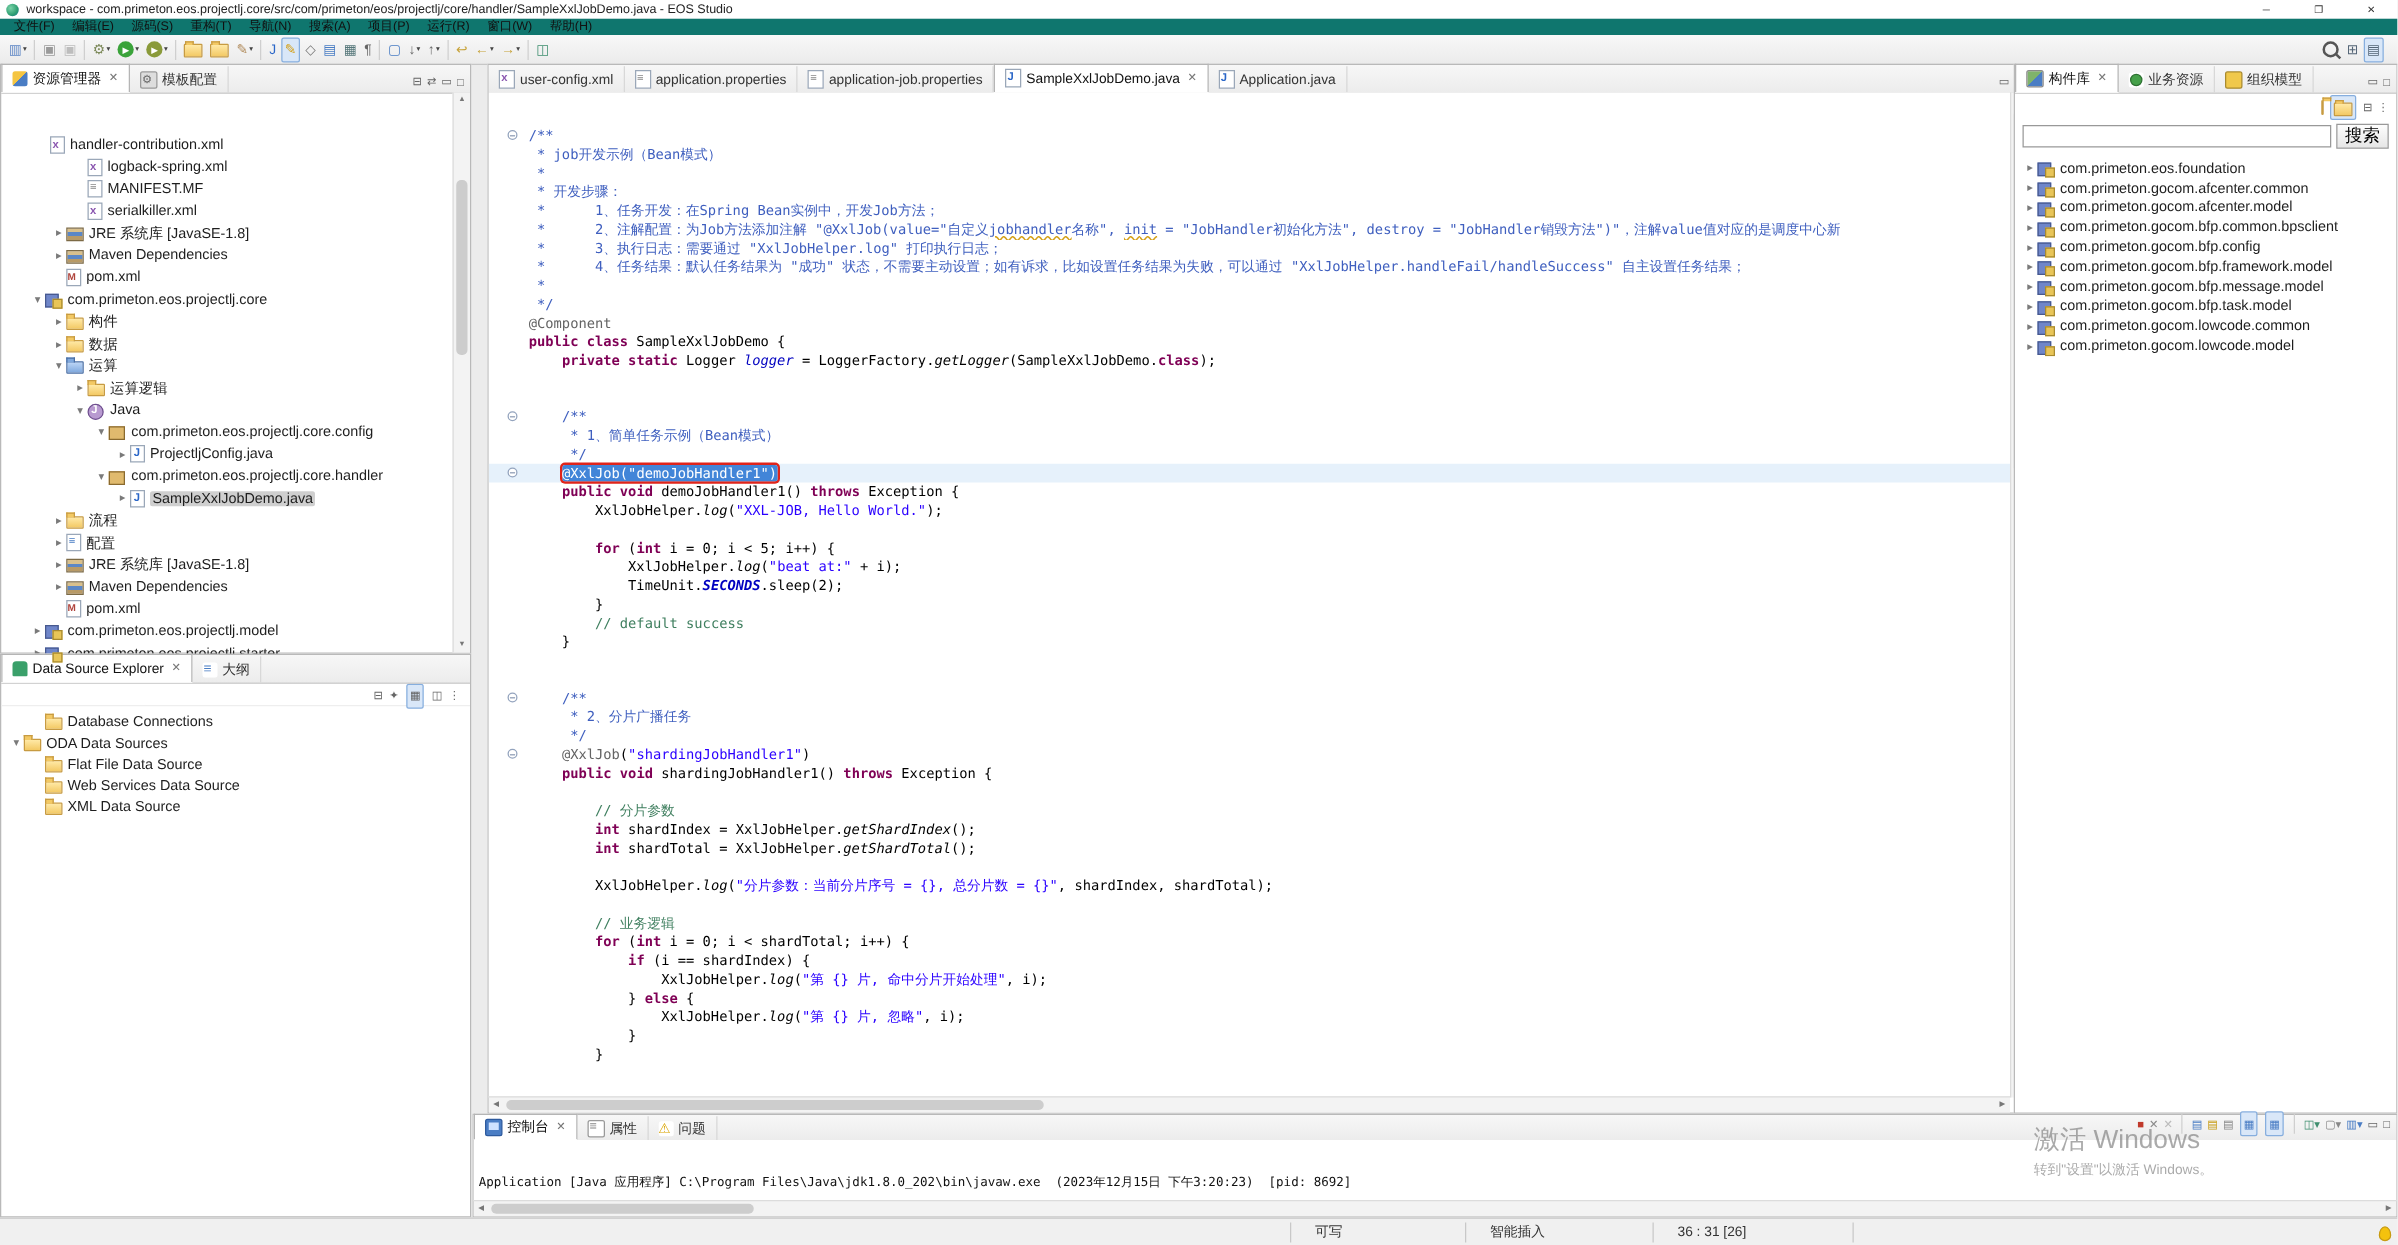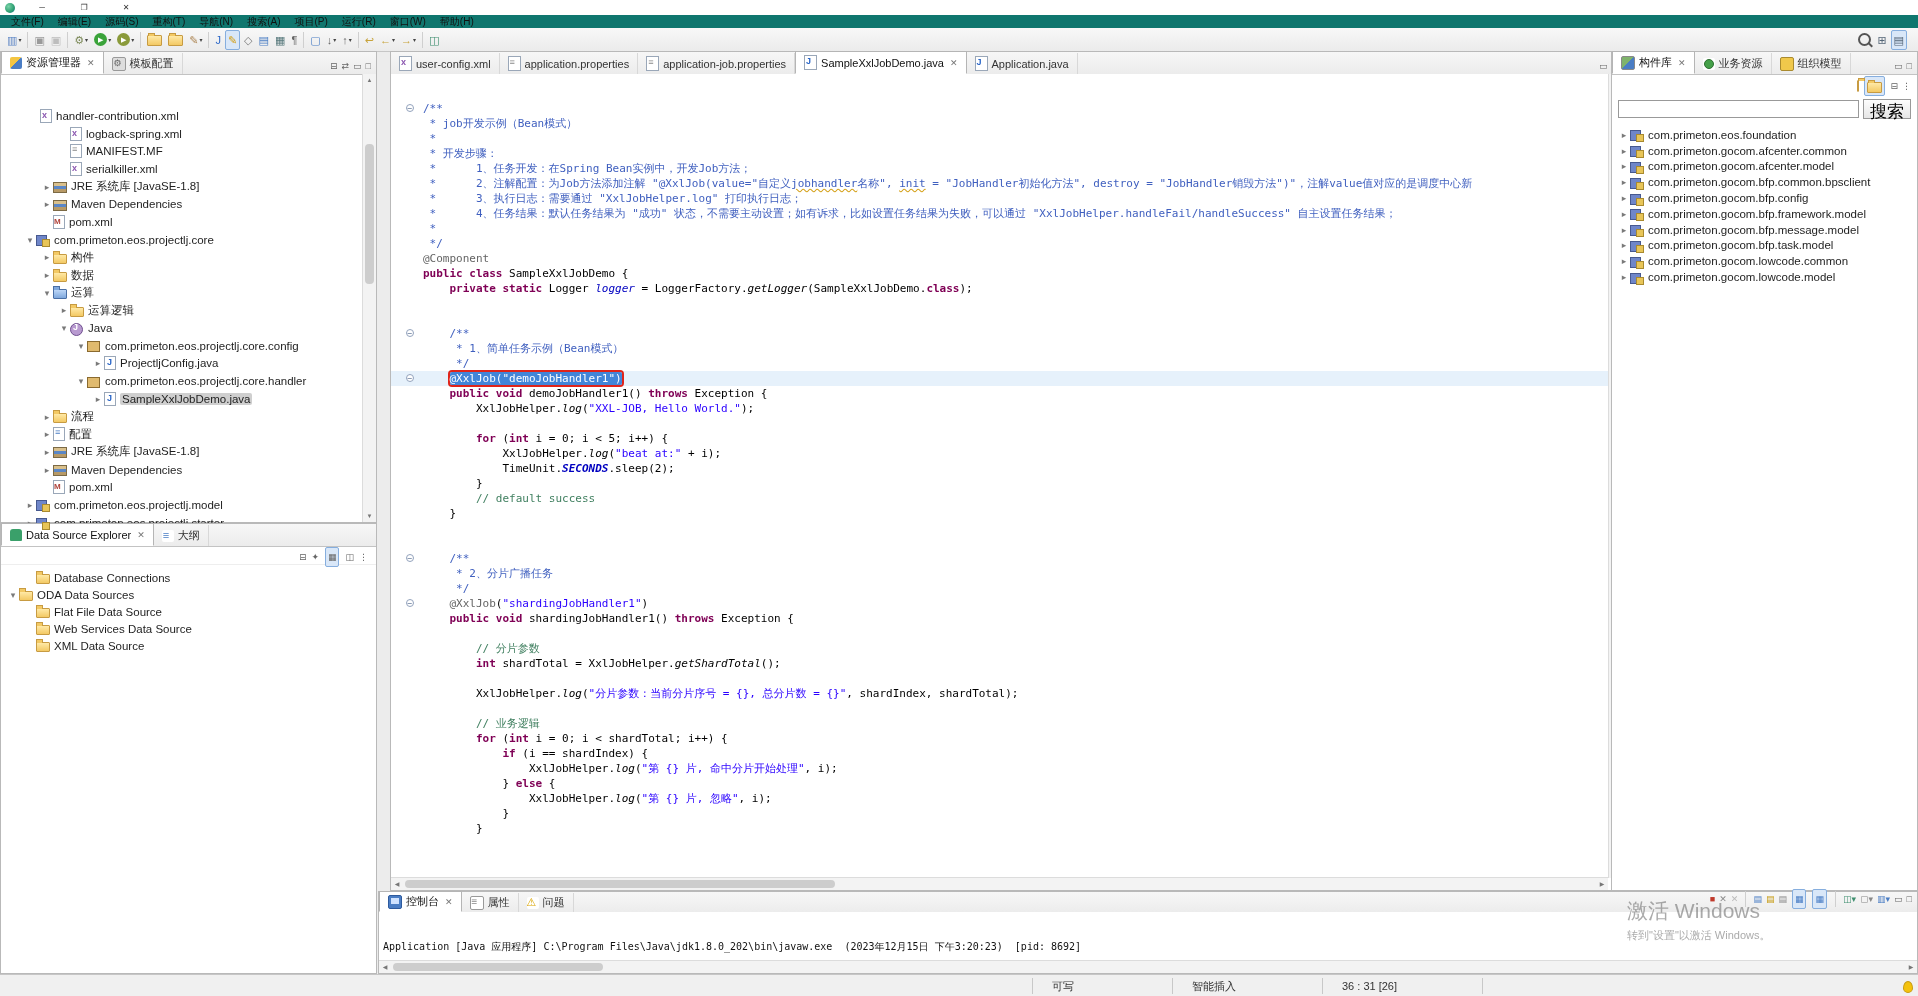--- a/index.html
+++ b/index.html
@@ -121,21 +121,21 @@
   .t-a{color:#646464;}
   .t-p{color:#000;}
   .t-sf{color:#0000c0;font-style:italic;}
   .t-sm{color:#000;font-style:italic;}
   .t-sc{color:#0000c0;font-style:italic;font-weight:bold;}
   .t-sel{background:#4285d8;color:#fff;box-shadow:0 0 0 2px #e0241a;border-radius:2px;}
   
   #rp-toolbar{height:22px;display:flex;justify-content:flex-end;align-items:center;gap:4px;padding-right:6px;}
   #rp-search{display:flex;align-items:center;gap:4px;padding:2px 6px 4px 6px;}
   #rp-search input{flex:1;height:16px;border:1px solid #999;font-size:11px;padding:0 3px;outline:none;}
-  #rp-search button{height:20px;font-size:17px;border:1px solid #999;background:linear-gradient(#fdfdfd,#e6e6e6);padding:0 6px;}
+  #rp-search button{height:20px;font-size:14px;border:1px solid #999;background:linear-gradient(#fdfdfd,#e6e6e6);padding:0 6px;}
   #rp-tree{font-size:11.5px;padding-top:4px;}
   #rp-tree .trow{height:15.8px;}
   
   #console-panel .tabbar{height:20px;}
   #console-panel .tab{height:19px;}
   #console-body{position:absolute;left:0;top:20px;right:0;bottom:12px;background:#fff;overflow:hidden;
       font-family:"DejaVu Sans Mono","Liberation Mono",monospace;font-size:9.5px;line-height:13px;color:#111;padding:2px 4px;white-space:pre;}
   .ct{font-size:10px;}
   
   #status-bar{left:0;top:974px;right:0;height:22px;background:#f0f0f0;border-top:1px solid #c6c6c6;}
@@ -145,20 +145,21 @@
   
   #watermark{left:1627px;top:897px;color:rgba(118,118,118,0.62);z-index:50;pointer-events:none;}
   #wm1{font-size:21px;}
   #wm2{font-size:11px;margin-top:3px;}
 </style>
 </head>
 <body>
 
 <div class="abs" id="title-bar">
   <span id="app-icon"></span>
+  <span id="window-title">workspace - com.primeton.eos.projectlj.core/src/com/primeton/eos/projectlj/core/handler/SampleXxlJobDemo.java - EOS Studio</span>
   <span id="win-controls" style="display:flex;">
       <span class="win-btn">─</span>
       <span class="win-btn">❐</span>
       <span class="win-btn">✕</span>
     </span>
 </div>
 
 <div class="abs" id="menu-bar">
     <span class="menu-item">文件(F)</span>
     <span class="menu-item">编辑(E)</span>
@@ -530,20 +531,21 @@
         <div class="crow"><span class="t-p">    }</span></div>
         <div class="crow"></div>
         <div class="crow"></div>
         <div class="crow"><span class="fold">−</span><span class="t-p">    </span><span class="t-c">/**</span></div>
         <div class="crow"><span class="t-c">     * 2、分片广播任务</span></div>
         <div class="crow"><span class="t-c">     */</span></div>
         <div class="crow"><span class="fold">−</span><span class="t-p">    </span><span class="t-a">@XxlJob</span><span class="t-p">(</span><span class="t-str">"shardingJobHandler1"</span><span class="t-p">)</span></div>
         <div class="crow"><span class="t-p">    </span><span class="t-k">public void </span><span class="t-p">shardingJobHandler1() </span><span class="t-k">throws</span><span class="t-p"> Exception {</span></div>
         <div class="crow"></div>
         <div class="crow"><span class="t-p">        </span><span class="t-l">// 分片参数</span></div>
+        <div class="crow"><span class="t-p">        </span><span class="t-k">int</span><span class="t-p"> shardIndex = XxlJobHelper.</span><span class="t-sm">getShardIndex</span><span class="t-p">();</span></div>
         <div class="crow"><span class="t-p">        </span><span class="t-k">int</span><span class="t-p"> shardTotal = XxlJobHelper.</span><span class="t-sm">getShardTotal</span><span class="t-p">();</span></div>
         <div class="crow"></div>
         <div class="crow"><span class="t-p">        XxlJobHelper.</span><span class="t-sm">log</span><span class="t-p">(</span><span class="t-str">"分片参数：当前分片序号 = {}, 总分片数 = {}"</span><span class="t-p">, shardIndex, shardTotal);</span></div>
         <div class="crow"></div>
         <div class="crow"><span class="t-p">        </span><span class="t-l">// 业务逻辑</span></div>
         <div class="crow"><span class="t-p">        </span><span class="t-k">for</span><span class="t-p"> (</span><span class="t-k">int</span><span class="t-p"> i = 0; i &lt; shardTotal; i++) {</span></div>
         <div class="crow"><span class="t-p">            </span><span class="t-k">if</span><span class="t-p"> (i == shardIndex) {</span></div>
         <div class="crow"><span class="t-p">                XxlJobHelper.</span><span class="t-sm">log</span><span class="t-p">(</span><span class="t-str">"第 {} 片, 命中分片开始处理"</span><span class="t-p">, i);</span></div>
         <div class="crow"><span class="t-p">            } </span><span class="t-k">else</span><span class="t-p"> {</span></div>
         <div class="crow"><span class="t-p">                XxlJobHelper.</span><span class="t-sm">log</span><span class="t-p">(</span><span class="t-str">"第 {} 片, 忽略"</span><span class="t-p">, i);</span></div>

